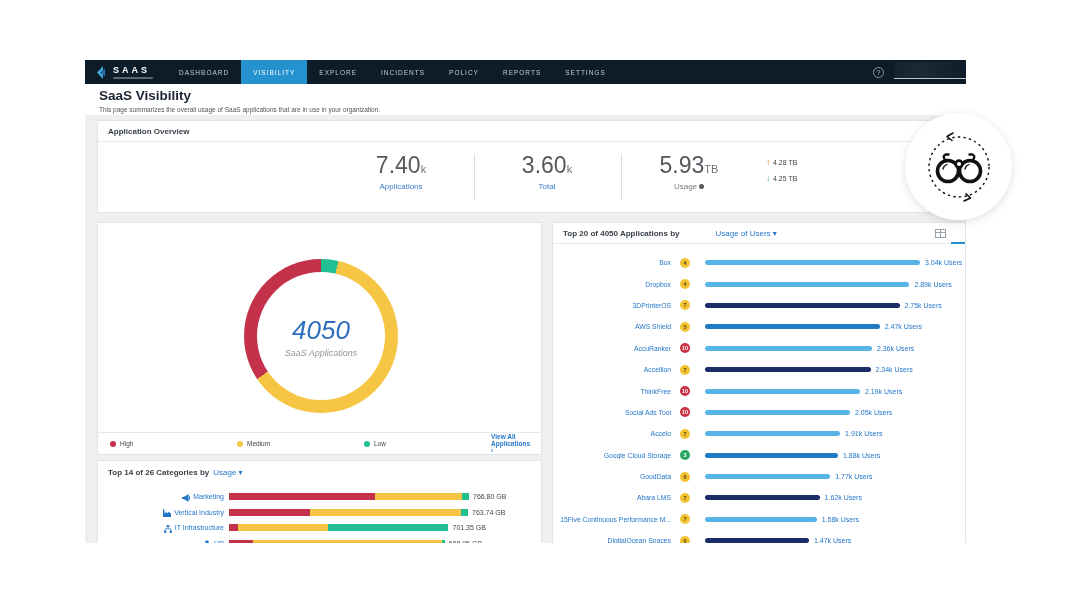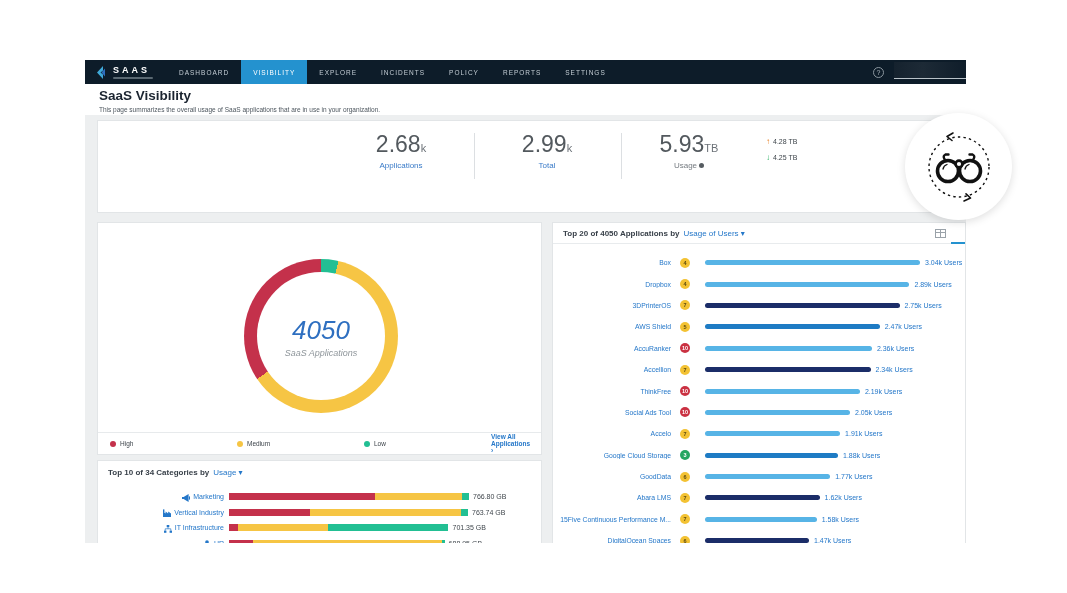--- a/index.html
+++ b/index.html
@@ -75,21 +75,21 @@
   .cat-row { display:flex; align-items:center; height:15.5px; }
   .cat-label-wrap { width:126px; display:flex; align-items:center; justify-content:flex-end; }
   .cat-icon { width:8px; height:8px; margin-right:3px; flex:none; }
   .cat-label { font-size:7px; color:#2477c9; cursor:pointer; white-space:nowrap; }
   .cat-bar { height:7px; margin-left:5px; display:flex; flex:none; }
   .cat-seg { height:100%; }
   .cat-val { font-size:7px; color:#40474d; margin-left:4px; white-space:nowrap; }
 
   
   #apps-panel { left:467px; top:107px; width:414px; height:398px; }
-  #apps-header { display:flex; align-items:center; height:21px; padding:0 10px; border-bottom:1px solid #e8ebed; position:relative; }
+  #apps-header { display:flex; align-items:center; height:21px; padding:0 10px; border-bottom:1px solid #e8ebed; position:relative;gap:32px; }
   #apps-underline { position:absolute; right:0; bottom:-1px; width:14px; height:2px; background:#2492cf; }
   #app-rows { padding-top:8px; }
   .app-row { display:flex; align-items:center; height:21.4px; }
   .app-label { width:118px; font-size:6.8px; color:#2477c9; text-align:right; white-space:nowrap; overflow:hidden; cursor:pointer; flex:none; }
   .app-badge { width:10px; height:10px; border-radius:50%; font-size:5.5px; font-weight:bold; display:flex; align-items:center; justify-content:center; margin-left:9px; flex:none; }
   .badge-medium { background:#f3c233; color:#5c4a10; }
   .badge-high { background:#ca3142; color:#fff; }
   .badge-low { background:#27a662; color:#fff; }
   .app-bar { height:5px; border-radius:2.5px; margin-left:15px; flex:none; }
   .app-val { font-size:7px; color:#2477c9; margin-left:5px; white-space:nowrap; }
@@ -129,26 +129,29 @@
           <div class="nav-item">SETTINGS</div>
         </div>
       <div id="nav-spacer"></div>
       <div id="help-btn">?</div>
       <div id="account-blob"></div>
     </div>
 
     <div id="content">
 
       <div id="overview-card" class="card">
+        <div class="card-header">
+          <span class="card-title">Application Overview</span>
+        </div>
         <div id="stats-area">
           <div class="stat-divider" style="left:376px;"></div>
           <div class="stat-divider" style="left:523px;"></div>
           <div id="stats-holder">
-              <div class="stat" style="left: 243px;"><span class="stat-value">2.68</span><span class="stat-unit">k</span><div class="stat-label blue">Applications</div></div>
-              <div class="stat" style="left: 389px;"><span class="stat-value">2.99</span><span class="stat-unit">k</span><div class="stat-label blue">Total</div></div>
+              <div class="stat" style="left: 243px;"><span class="stat-value">7.40</span><span class="stat-unit">k</span><div class="stat-label blue">Applications</div></div>
+              <div class="stat" style="left: 389px;"><span class="stat-value">3.60</span><span class="stat-unit">k</span><div class="stat-label blue">Total</div></div>
               <div class="stat" style="left: 531px;"><span class="stat-value">5.93</span><span class="stat-unit">TB</span><div class="stat-label gray">Usage<span class="info-dot"></span></div></div>
             </div>
           <div id="deltas">
               <div class="delta-row">
                 <span class="delta-arrow" style="color: rgb(232, 131, 42);">↑</span>
                 <span class="delta-val">4.28 TB</span>
               </div>
               <div class="delta-row">
                 <span class="delta-arrow" style="color: rgb(39, 174, 96);">↓</span>
                 <span class="delta-val">4.25 TB</span>
@@ -178,21 +181,21 @@
                 <span class="legend-dot" style="background: rgb(34, 191, 147);"></span>
                 <span class="legend-label">Low</span>
               </span>
             </span>
           <span id="view-all">View All Applications ›</span>
         </div>
       </div>
 
       <div id="cat-panel" class="card">
         <div id="cat-header">
-          <span class="card-title">Top 10 of 34 Categories by</span>
+          <span class="card-title">Top 14 of 26 Categories by</span>
           <span class="sort-link"><span>Usage</span> <span>▾</span></span>
         </div>
         <div id="cat-rows">
             <div class="cat-row">
               <span class="cat-label-wrap">
                 <span><svg class="cat-icon" viewBox="0 0 8 8">
                     <path d="M0 3h1.6L6.6 0v8L1.6 5H0z" fill="#2477c9"></path>
                     <rect x="7" y="2.4" width="1" height="3.2" fill="#2477c9"></rect>
                   </svg></span>
                 <span class="cat-label">Marketing</span>

